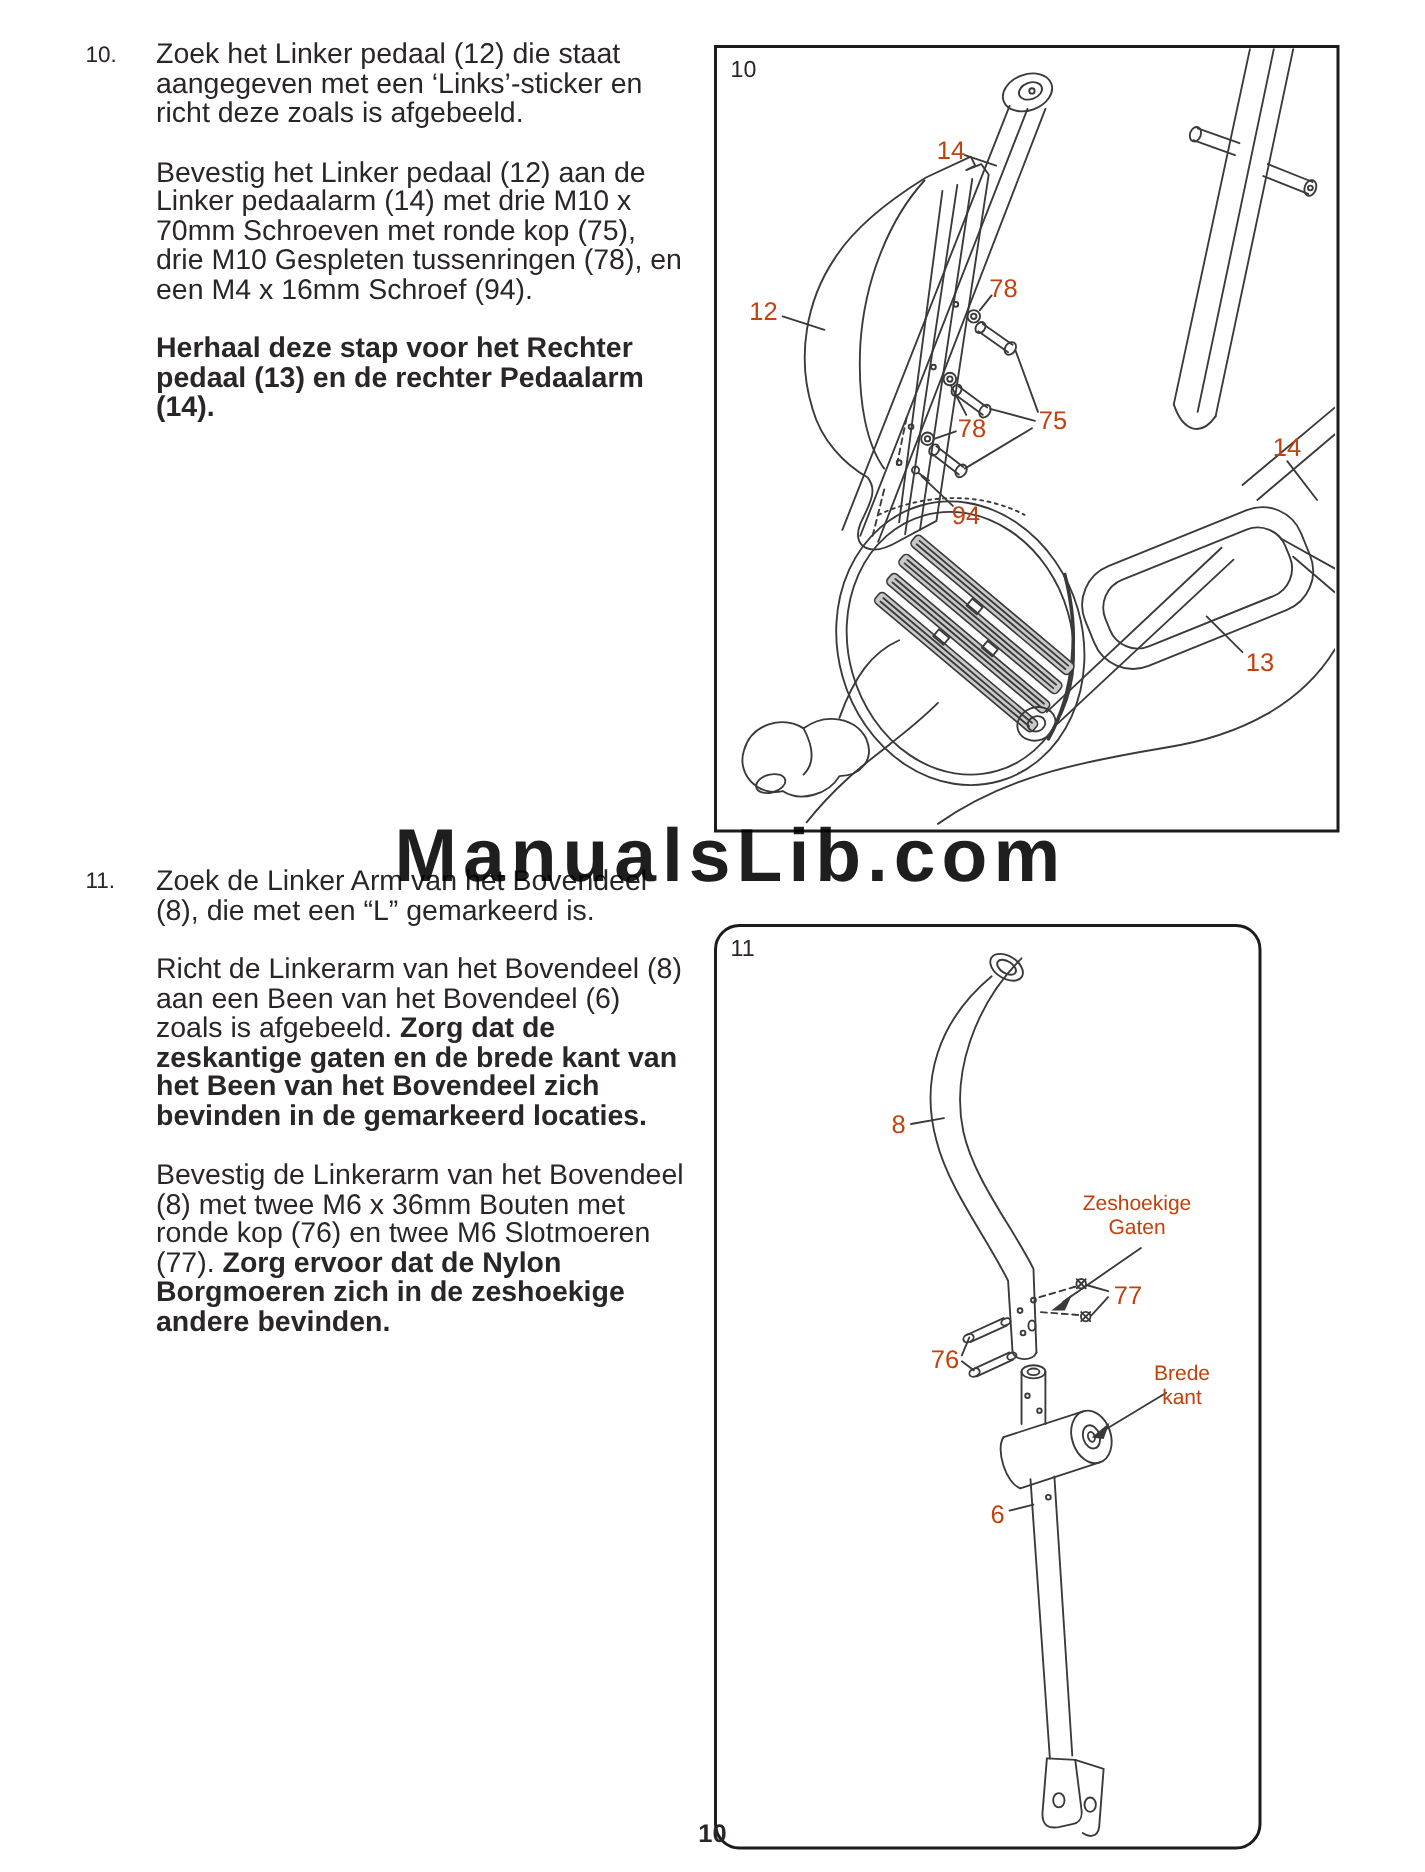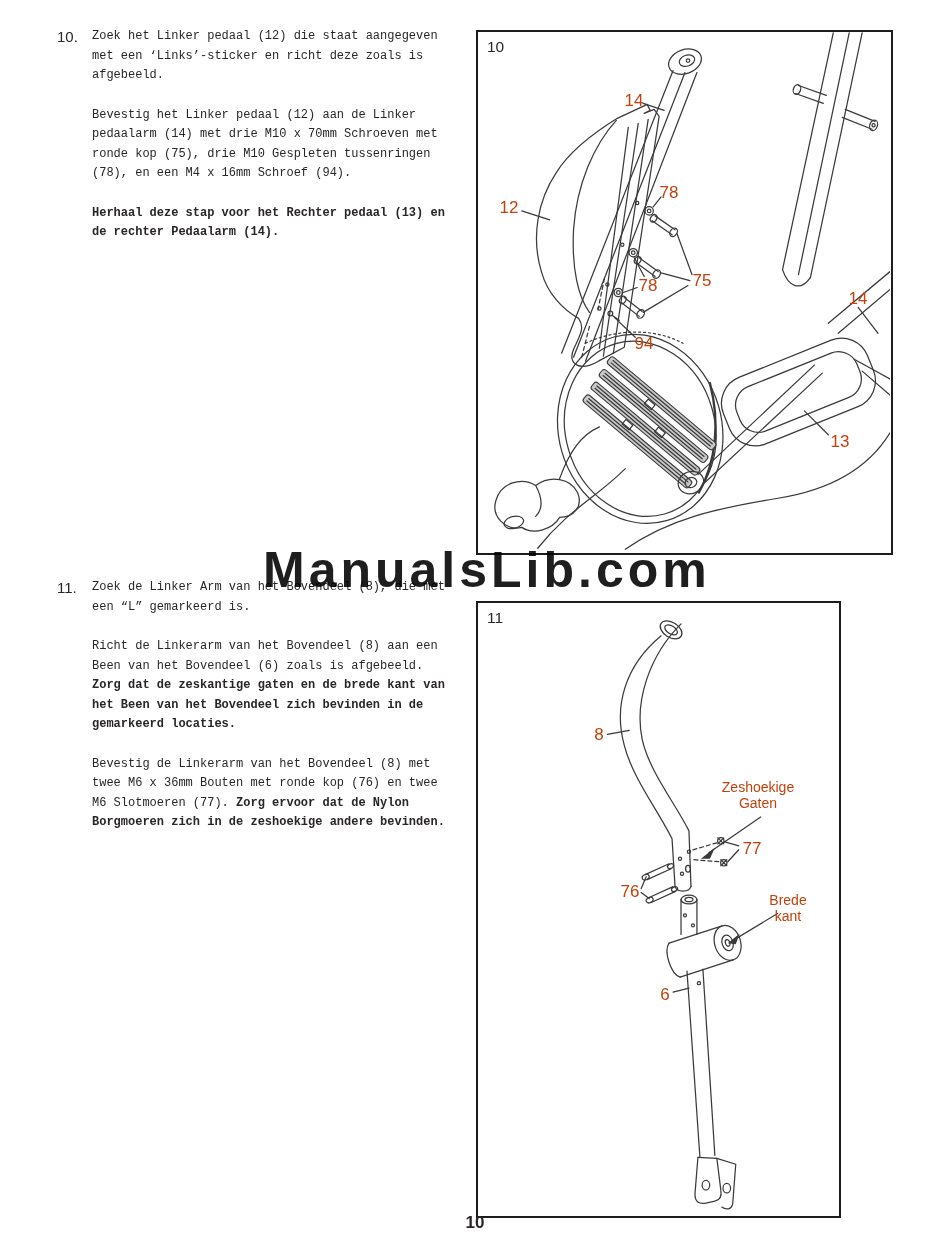--- a/index.html
+++ b/index.html
@@ -4,26 +4,26 @@
 <style>
   html,body{margin:0;padding:0;background:#ffffff;}
   .page{position:relative;width:950px;height:1248px;background:#ffffff;overflow:hidden;
         font-family:"Liberation Sans",sans-serif;color:#2a2627;padding-left:44px;}
   
   .step{position:absolute;display:flex;}
   .step10{left:57px;top:27px;width:412px;}
   .step11{left:57px;top:578px;width:414px;}
   .num{flex:0 0 31px;font-size:15px;line-height:19.5px;}
   .stepbody{flex:1;max-width:368px;}
-  .stepbody p{margin:0 0 20px 4px;font-size:12px;line-height:19.5px;font-family:Liberation Mono, monospace;}
+  .stepbody p{margin:0 0 20px 16px;font-size:19px;line-height:19.5px;}
   .b{font-weight:bold;}
   
   .figbox{position:absolute;border:2.5px solid #1c1c1c;background:#ffffff;box-sizing:border-box;}
   .fig10{left:476px;top:30px;width:417px;height:525px;}
-  .fig11{left:476px;top:601px;width:365px;height:617px;}
+  .fig11{left:476px;top:616px;width:365px;height:617px;border-radius:17px;}
   .figbox svg{position:absolute;left:0;top:0;}
   .figlab{position:absolute;left:9px;top:6px;font-size:15.5px;color:#2a2627;}
   .co{position:absolute;transform:translate(-50%,-50%);font-size:17px;color:#c2410c;
       white-space:pre-line;text-align:center;line-height:1.15;}
   .co.word{font-size:14px;}
   
   .ln{fill:none;stroke:#3a3a3a;stroke-width:1.25;stroke-linecap:round;stroke-linejoin:round;}
   .ln2{fill:none;stroke:#3a3a3a;stroke-width:2.4;stroke-linecap:round;}
   .dash{stroke-dasharray:4 3;}
   .dot{stroke-dasharray:2 3;}

